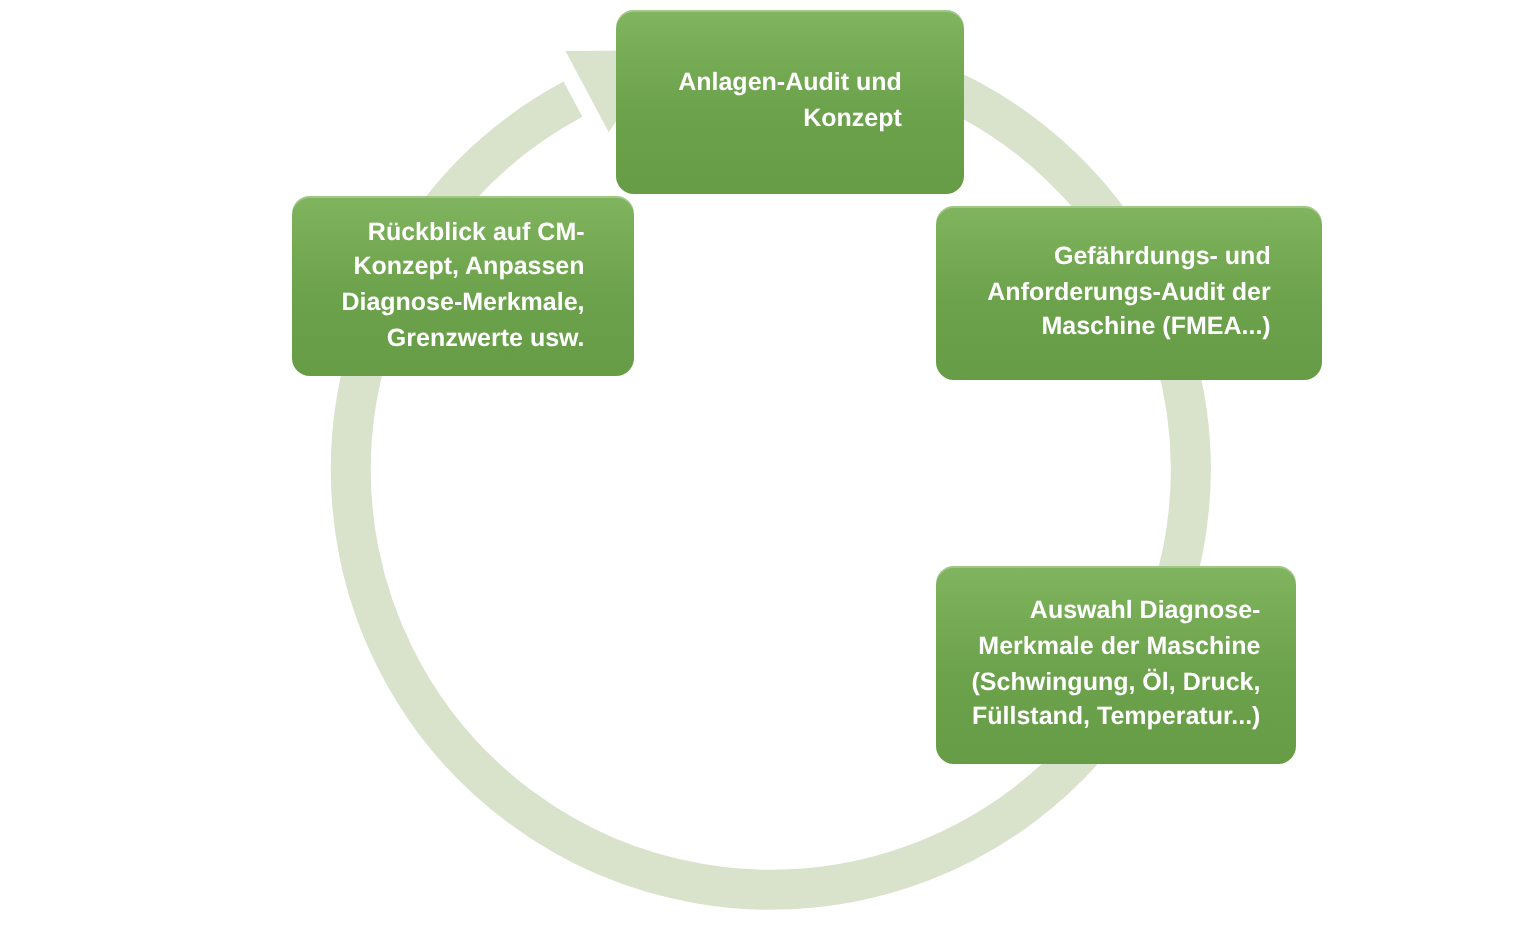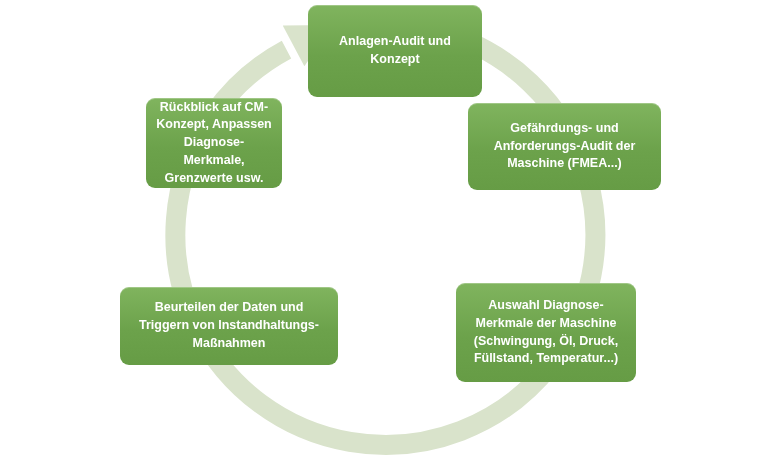--- a/index.html
+++ b/index.html
@@ -20,38 +20,38 @@
     left: 0;
     top: 0;
     width: 762px;
     height: 468px;
   }
   .node {
     position: absolute;
     display: flex;
     align-items: center;
     justify-content: center;
-    text-align: center;
+    text-align: right;
     white-space: pre-line;
     color: #ffffff;
     font-weight: bold;
     font-size: 12.5px;
     line-height: 1.42;
     border-radius: 9px;
     background: linear-gradient(180deg, #80b45e 0%, #6ca24b 55%, #669c45 100%);
     box-shadow: inset 0 1px 0 rgba(255,255,255,0.25);
     padding: 4px 8px;
     box-sizing: border-box;
   }
   .n1 { left: 308px; top: 5px;   width: 174px; height: 92px; }
   .n2 { left: 468px; top: 103px; width: 193px; height: 87px; }
-  .n3 { left: 456px; top: 283px; width: 180px; height: 99px; }
+  .n3 { left: 468px; top: 283px; width: 180px; height: 99px; }
   .n4 { left: 308px; top: 378px; width: 174px; height: 87px; }
   .n5 { left: 120px; top: 287px; width: 218px; height: 78px; }
-  .n6 { left: 146px; top: 98px;  width: 136px; height: 90px; }
+  .n6 { left: 146px; top: 98px;  width: 171px; height: 90px; }
 </style>
 </head>
 <body>
 
 <div class="canvas">
 
   <svg class="ring-svg" viewBox="0 0 762 468" xmlns="http://www.w3.org/2000/svg" aria-hidden="true">
     <defs>
       <marker id="arrowhead" markerUnits="userSpaceOnUse" markerWidth="52" markerHeight="46" refX="0" refY="23" orient="auto">
         <path d="M8,0 L52,23 L8,46 Z" fill="#d9e3cb"></path>
@@ -72,25 +72,20 @@
   </div>
 
   <div class="node n3">
     <span>Auswahl Diagnose-
 Merkmale der Maschine
 (Schwingung, Öl, Druck,
 Füllstand, Temperatur...)</span>
   </div>
 
 
-  <div class="node n5">
-    <span>Beurteilen der Daten und
-Triggern von Instandhaltungs-
-Maßnahmen</span>
-  </div>
 
   <div class="node n6">
     <span>Rückblick auf CM-
 Konzept, Anpassen
 Diagnose-Merkmale,
 Grenzwerte usw.</span>
   </div>
 
 </div>
 

